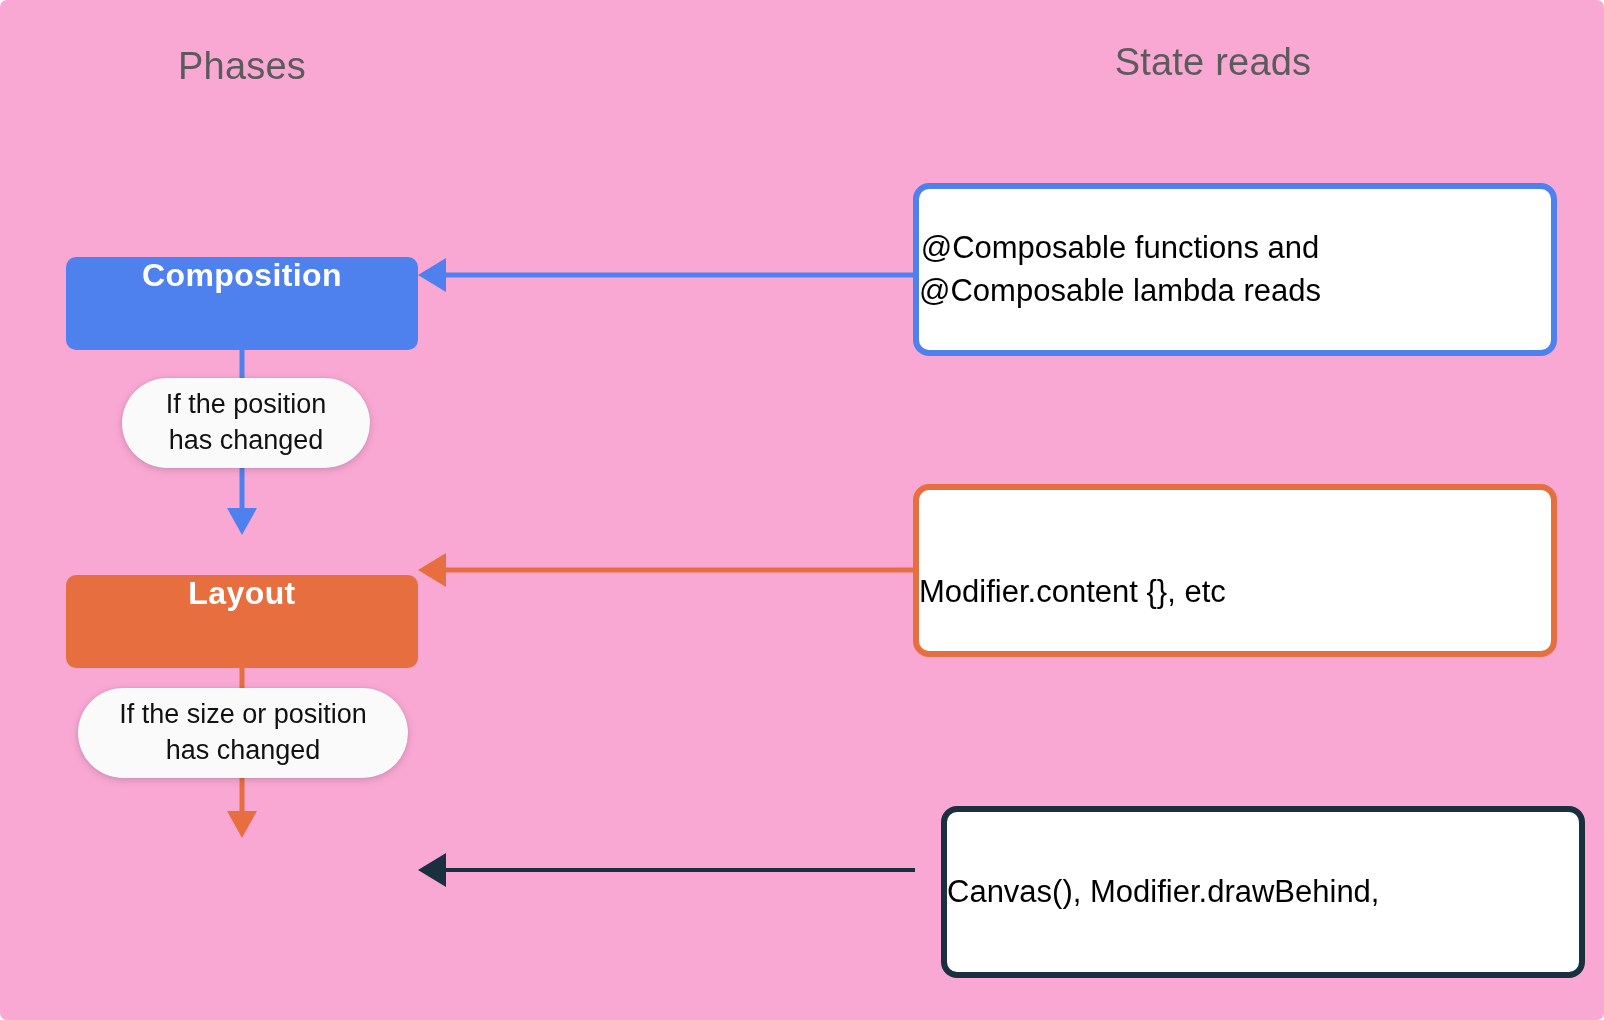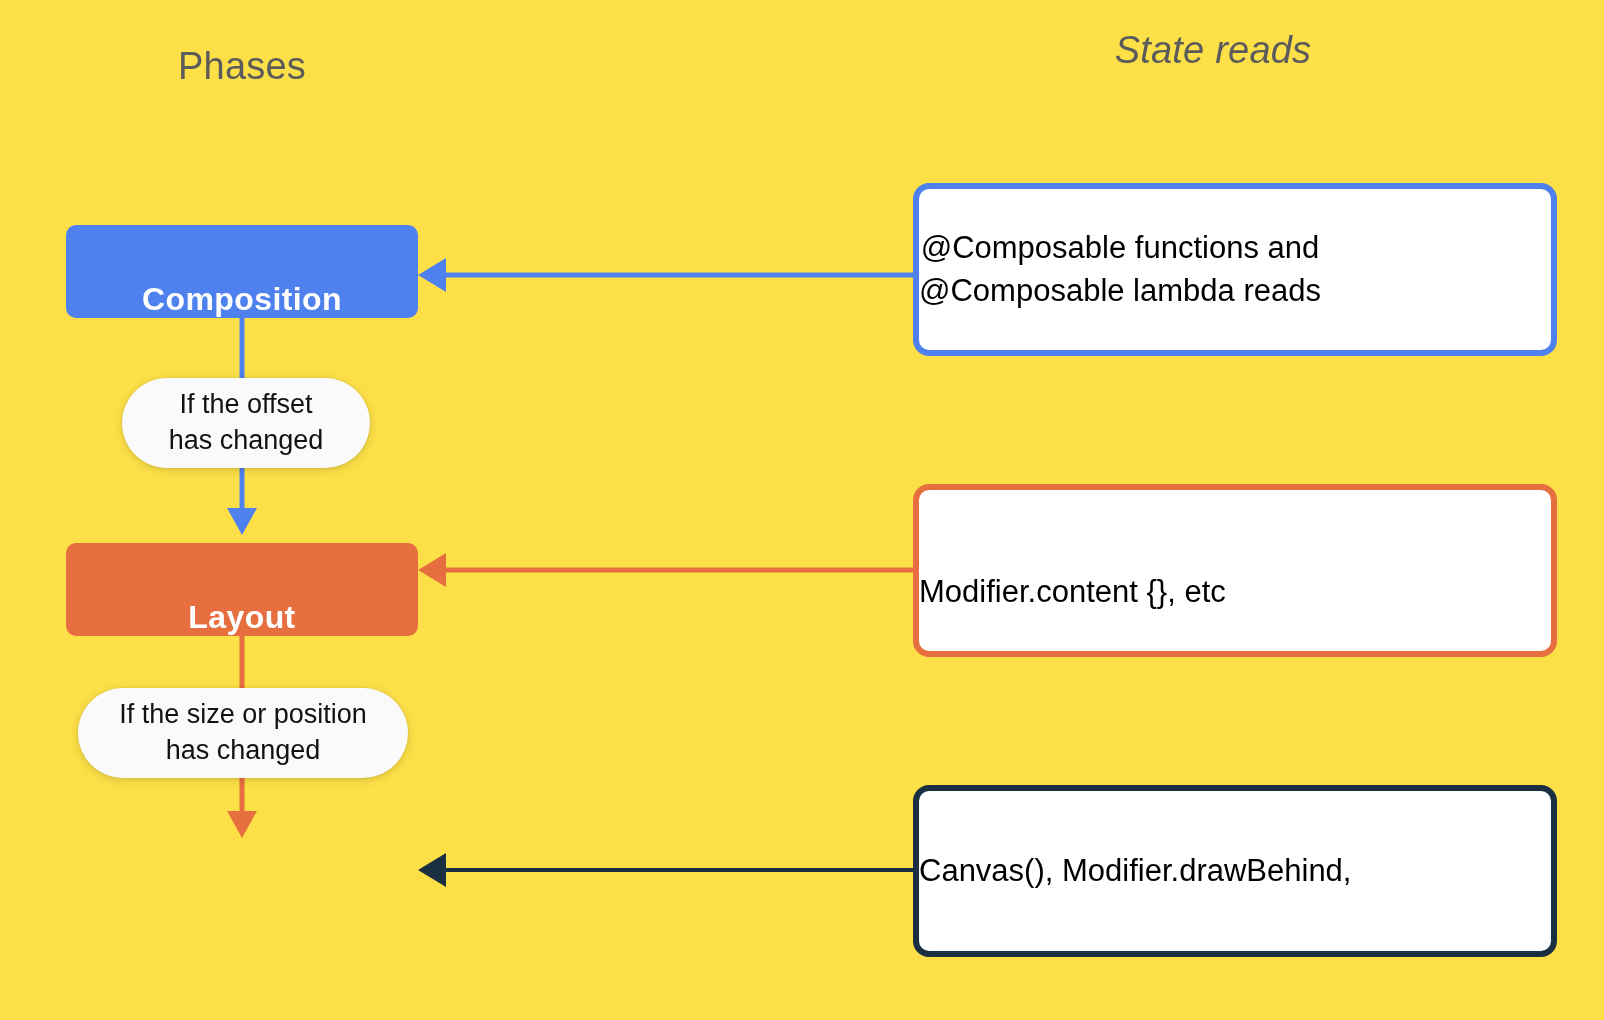--- a/index.html
+++ b/index.html
@@ -4,54 +4,56 @@
 <style>
   html, body {
     margin: 0;
     padding: 0;
     background: #ffffff;
   }
   #canvas {
     position: relative;
     width: 1604px;
     height: 1020px;
-    background: #fde047;
+    background: #f9a8d4;
     font-family: "Liberation Sans", sans-serif;
     overflow: hidden;
+    border-radius: 7px;
   }
 
   
   .col-header {
     position: absolute;
     font-size: 38px;
     font-weight: 400;
     color: #5b5b5b;
     letter-spacing: 0.2px;
     text-align: center;
     white-space: nowrap;
     transform: translateX(-50%);
   }
   #header-phases { left: 242px; top: 45px; }
-  #header-state-reads { left: 1213px; top: 29px; font-style: italic; }
+  #header-state-reads { left: 1213px; top: 41px; }
 
   
   .phase-box {
     position: absolute;
     left: 66px;
     width: 352px;
     height: 93px;
     border-radius: 10px;
     display: flex;
-    align-items: flex-end;
+    align-items: flex-start;
     justify-content: center;
     color: #ffffff;
     font-size: 32px;
     font-weight: bold;
     letter-spacing: 0.4px;
     z-index: 4;
+    margin-top: 32px;
   }
   #phase-composition { top: 225px; background: #4F81EE; }
   #phase-layout      { top: 543px; background: #E76F3F; }
   #phase-drawing     { top: 838px; background: #1A3040; }
 
   
   .state-box {
     position: absolute;
     left: 913px;
     width: 644px;
@@ -70,23 +72,24 @@
     top: 183px; height: 173px;
     border: 6px solid #4F81EE;
     border-radius: 16px;
   }
   #state-layout {
     top: 484px; height: 173px;
     border: 6px solid #E76F3F;
     border-radius: 16px;
   }
   #state-drawing {
-    top: 785px; height: 172px;
+    top: 806px; height: 172px;
     border: 6px solid #1A3040;
     border-radius: 16px;
+    margin-left: 28px;
   }
 
   
   .h-arrow {
     position: absolute;
     z-index: 2;
   }
   .h-arrow .shaft {
     position: absolute;
     right: 0;
@@ -221,21 +224,21 @@
     </div>
   </div>
   <div class="state-box" id="state-drawing">
     <div>
       <span>Canvas(), Modifier.drawBehind,</span><br>
     </div>
   </div>
 
   <div class="pill" id="pill-content-changed">
     <div>
-      <span>If the offset</span><br>
+      <span>If the position</span><br>
       <span>has changed</span>
     </div>
   </div>
   <div class="pill" id="pill-size-changed">
     <div>
       <span>If the size or position</span><br>
       <span>has changed</span>
     </div>
   </div>
 

